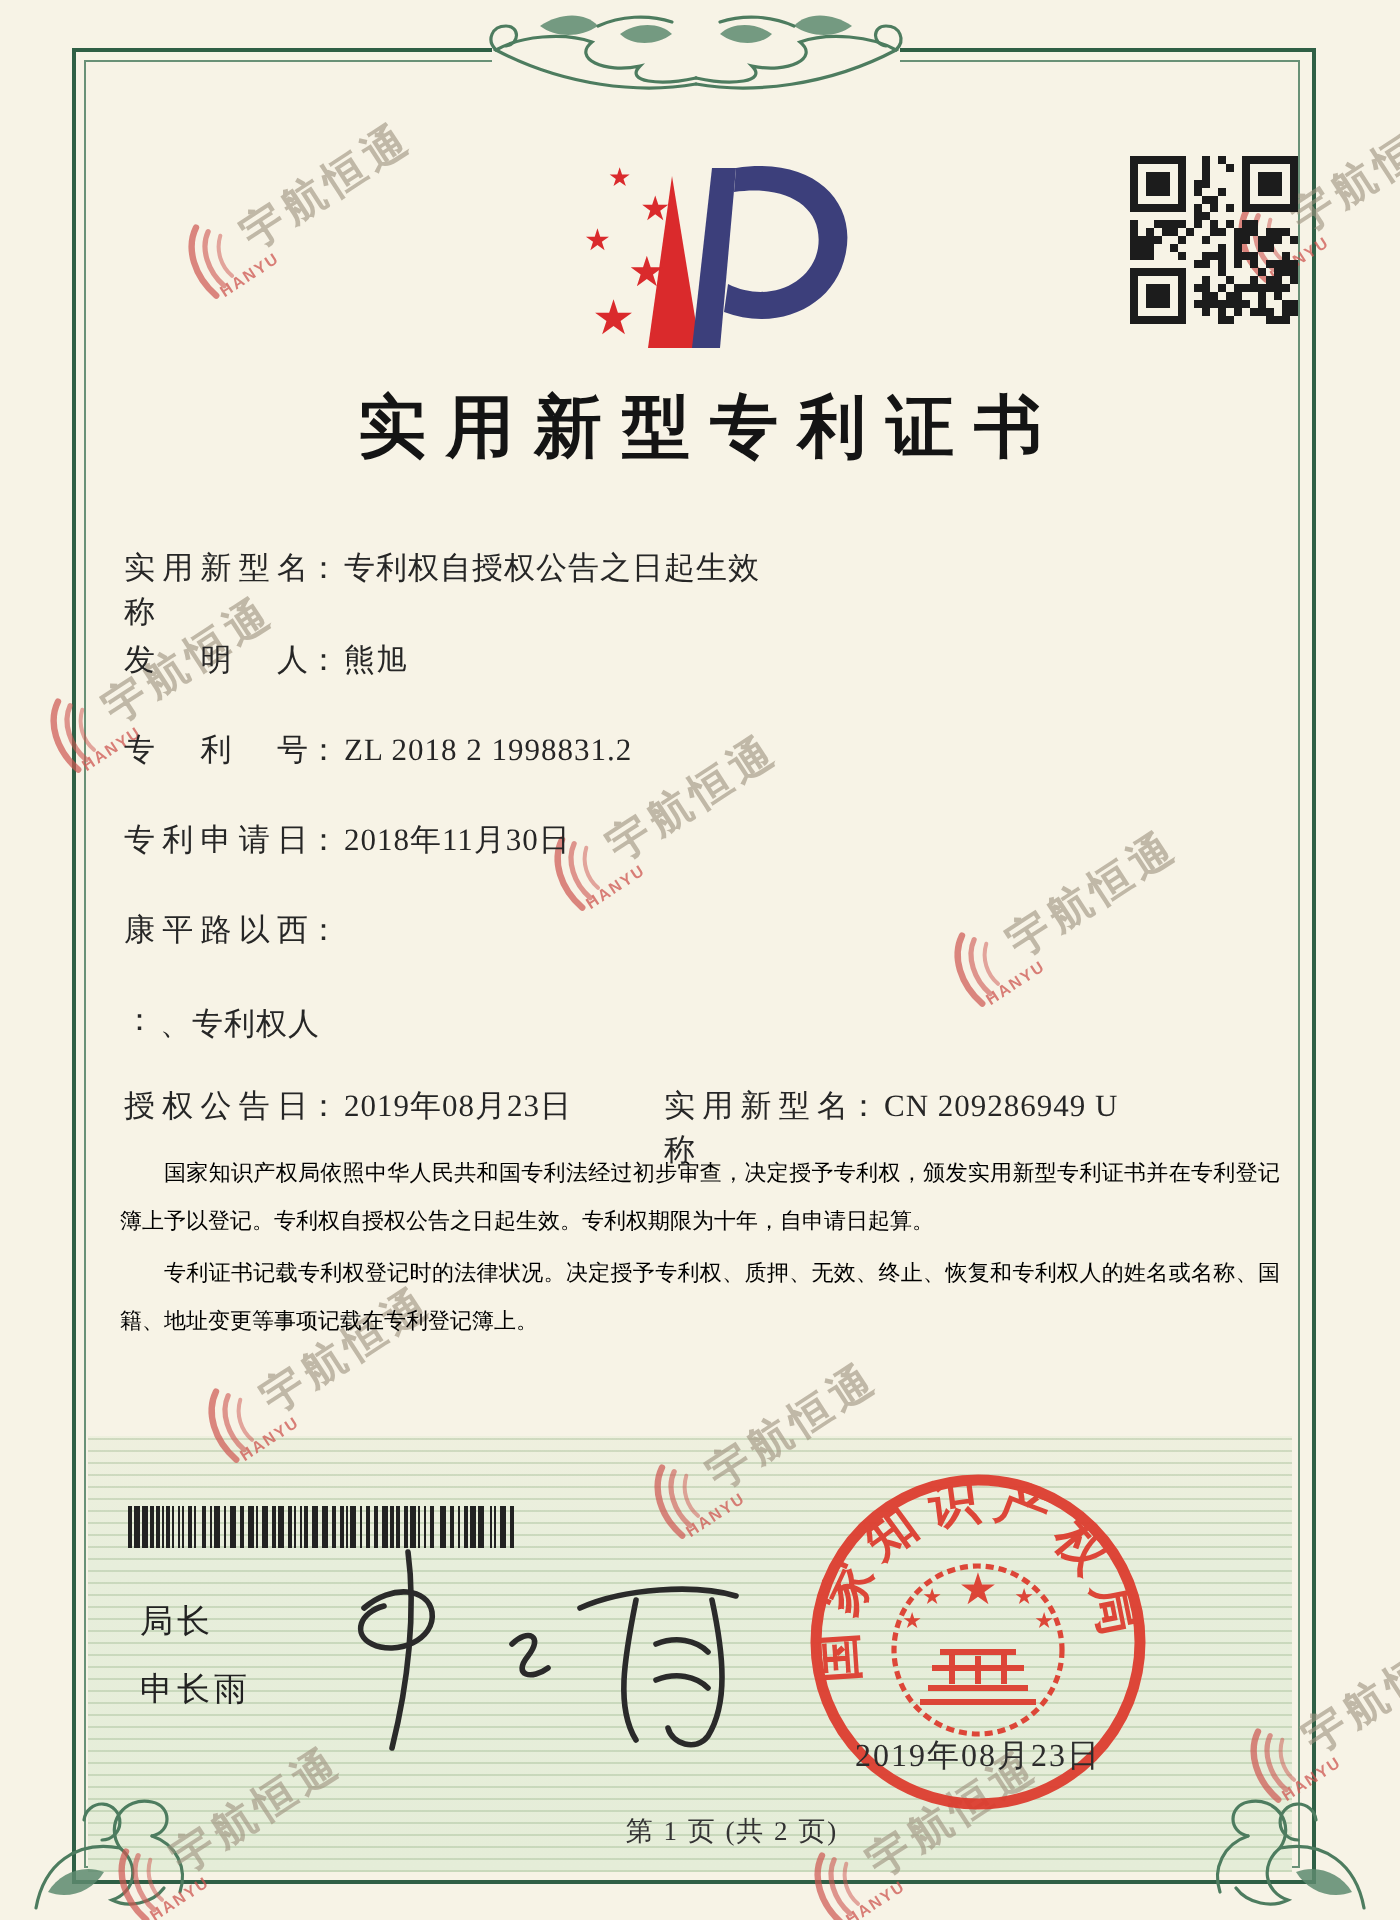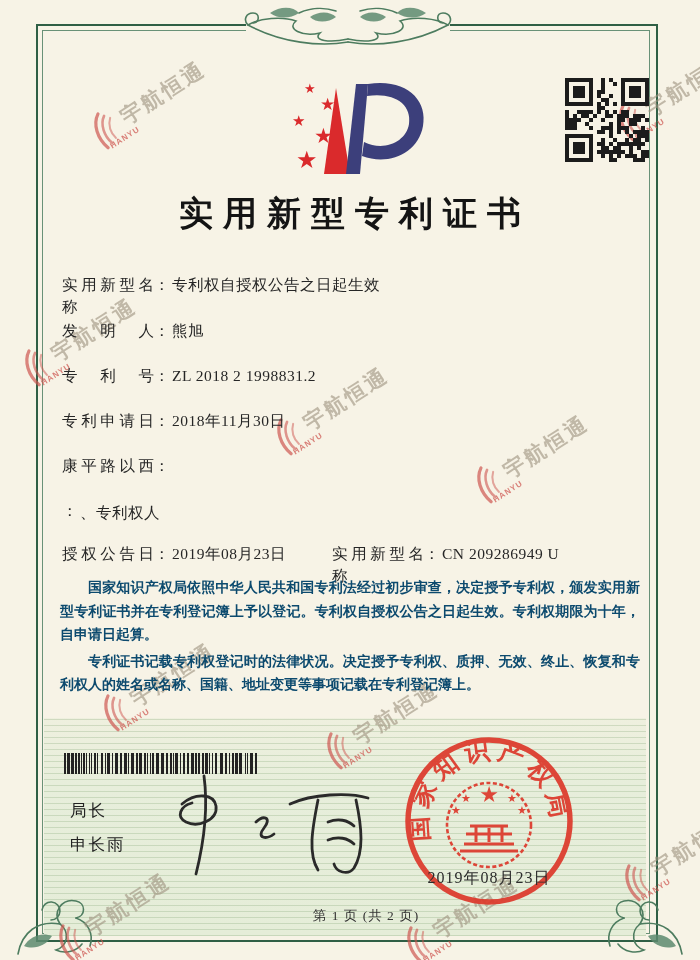--- a/index.html
+++ b/index.html
@@ -48,22 +48,22 @@
   
   .field{position:absolute;left:62px;font-size:15.5px;color:#262626;display:flex;z-index:2;line-height:22px;}
   .f-label{display:inline-block;width:92px;text-align:justify;text-align-last:justify;flex:none;}
   .f-colon{display:inline-block;width:18px;flex:none;}
   .f-value{letter-spacing:.5px;white-space:nowrap;}
   .f-value2{margin-top:2px;}
   .pair2{margin-left:46px;display:flex;}
   
   .paras{position:absolute;left:60px;top:576px;width:580px;z-index:2;}
   .paras p{
-    margin:0 0 3px 0;font-size:14px;line-height:23.5px;text-align:justify;
-    text-indent:2em;color:#0c4a6e;font-weight:bold;
+    margin:0 0 3px 0;font-size:11px;line-height:23.5px;text-align:justify;
+    text-indent:2em;color:#000000;
   }
   
   .barcode{position:absolute;left:64px;top:753px;width:198px;height:21px;z-index:2;}
   .officer-title{position:absolute;left:70px;top:800px;font-size:16.5px;letter-spacing:2px;color:#222;z-index:3;}
   .officer-name{position:absolute;left:70px;top:834px;font-size:16.5px;letter-spacing:2px;color:#222;z-index:3;}
   .signature{position:absolute;left:152px;top:770px;z-index:3;}
   .seal{position:absolute;left:398px;top:730px;width:182px;height:182px;z-index:2;opacity:.93;}
   .seal-date{
     position:absolute;left:398px;top:868px;width:182px;text-align:center;
     font-size:16px;letter-spacing:1px;color:#2c2c2c;z-index:3;

